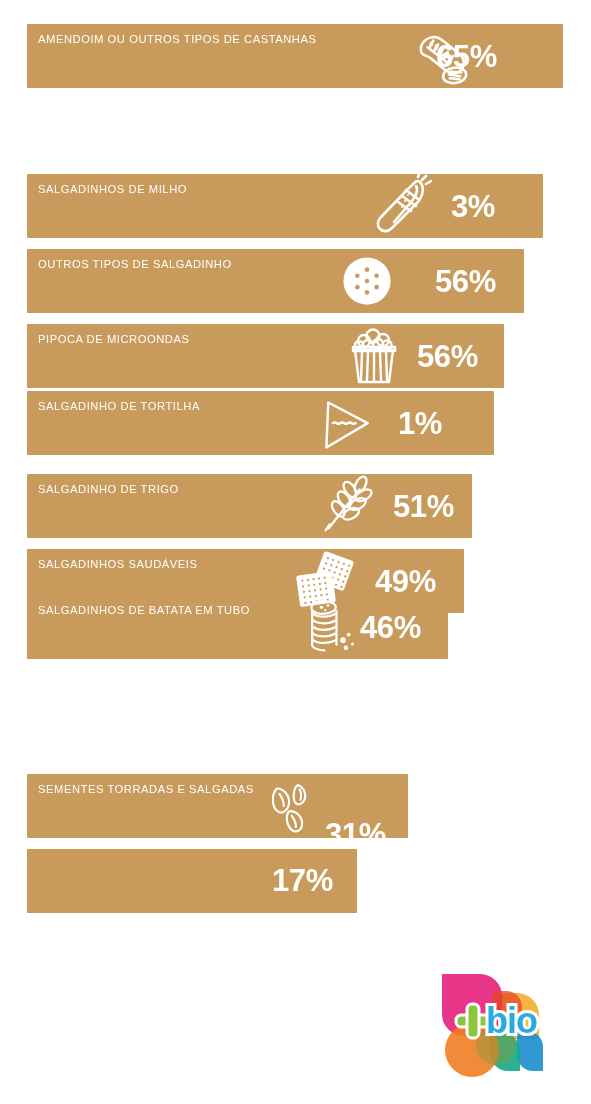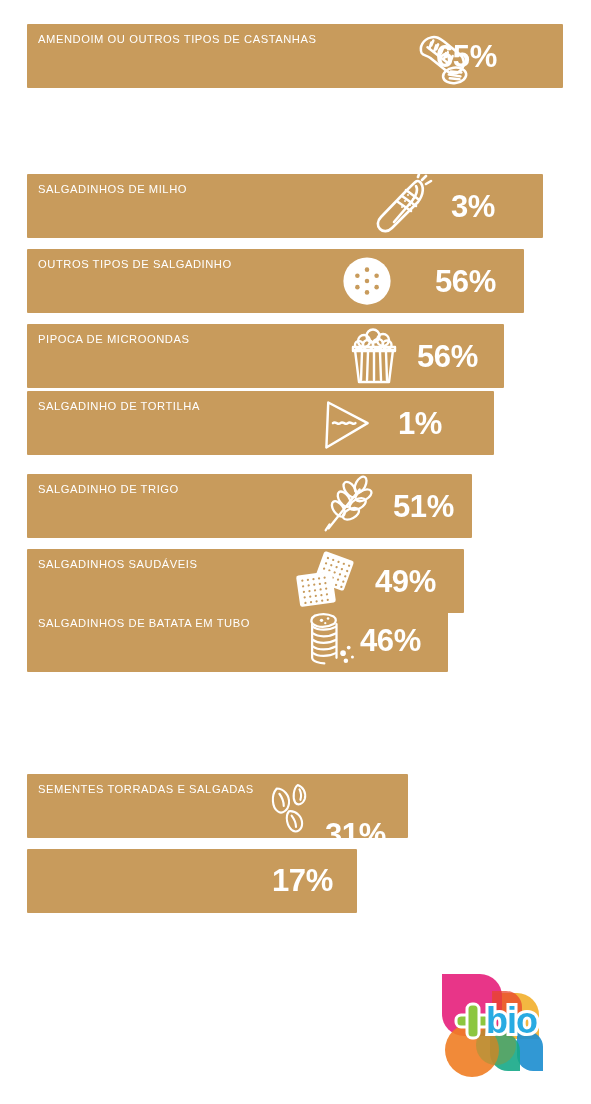--- a/index.html
+++ b/index.html
@@ -259,21 +259,21 @@
                 <circle cx="28" cy="51" r="1"></circle>
                 <circle cx="33" cy="51" r="1"></circle>
         </g>
       </g>
     </g>
         </svg>
       </div>
       <div class="bar-label">SALGADINHOS SAUDÁVEIS</div>
       <div class="bar-value" style="left: 348px; top: 17px;">49%</div>
     </div>
-    <div class="bar-row" style="top: 608px; width: 421px;">
+    <div class="bar-row" style="top: 595px; width: 421px;">
       <div class="bar" style="width: 421px;"></div>
       <div class="bar-icon" style="left: 272px; top: 2px; width: 60px; height: 60px;">
         <svg viewBox="0 0 64 64" width="100%" height="100%">
     <g fill="none" stroke="#fff" stroke-width="2.4" stroke-linecap="round" stroke-linejoin="round">
       <path d="M17 6c6-2 14-2 20 1 3 2 3 6 0 8-7 4-17 4-22 0-3-2-2-7 2-9z"></path>
       <path d="M15 18c5 4 17 4 24 0 M15 25c5 4 17 4 24 0 M15 32c5 4 17 4 24 0 M15 39c5 4 17 4 24 0 M15 46c5 4 17 4 24 0"></path>
       <path d="M14 15v36c0 4 9 6 13 6 M40 15v36"></path>
       <circle cx="24" cy="11" r="1.8" fill="#fff" stroke="none"></circle>
       <circle cx="31" cy="9" r="1.4" fill="#fff" stroke="none"></circle>
       <circle cx="28" cy="14" r="1.2" fill="#fff" stroke="none"></circle>

